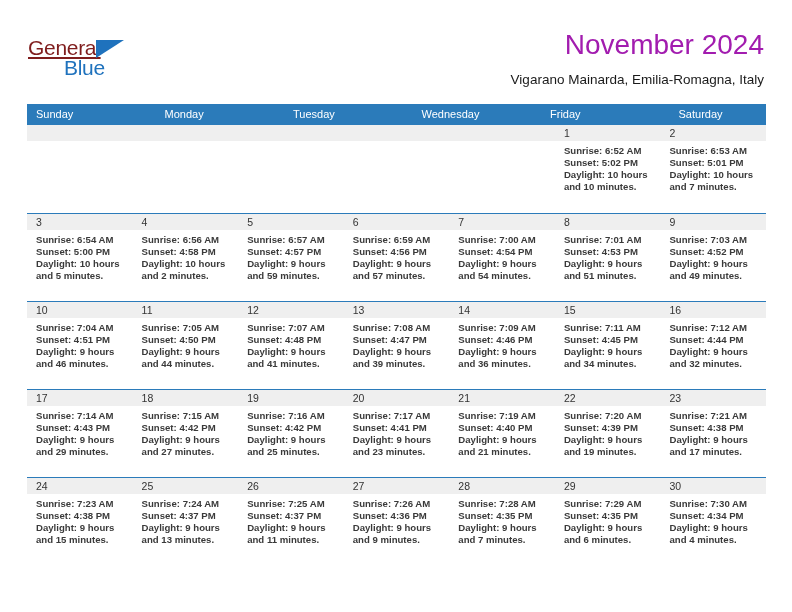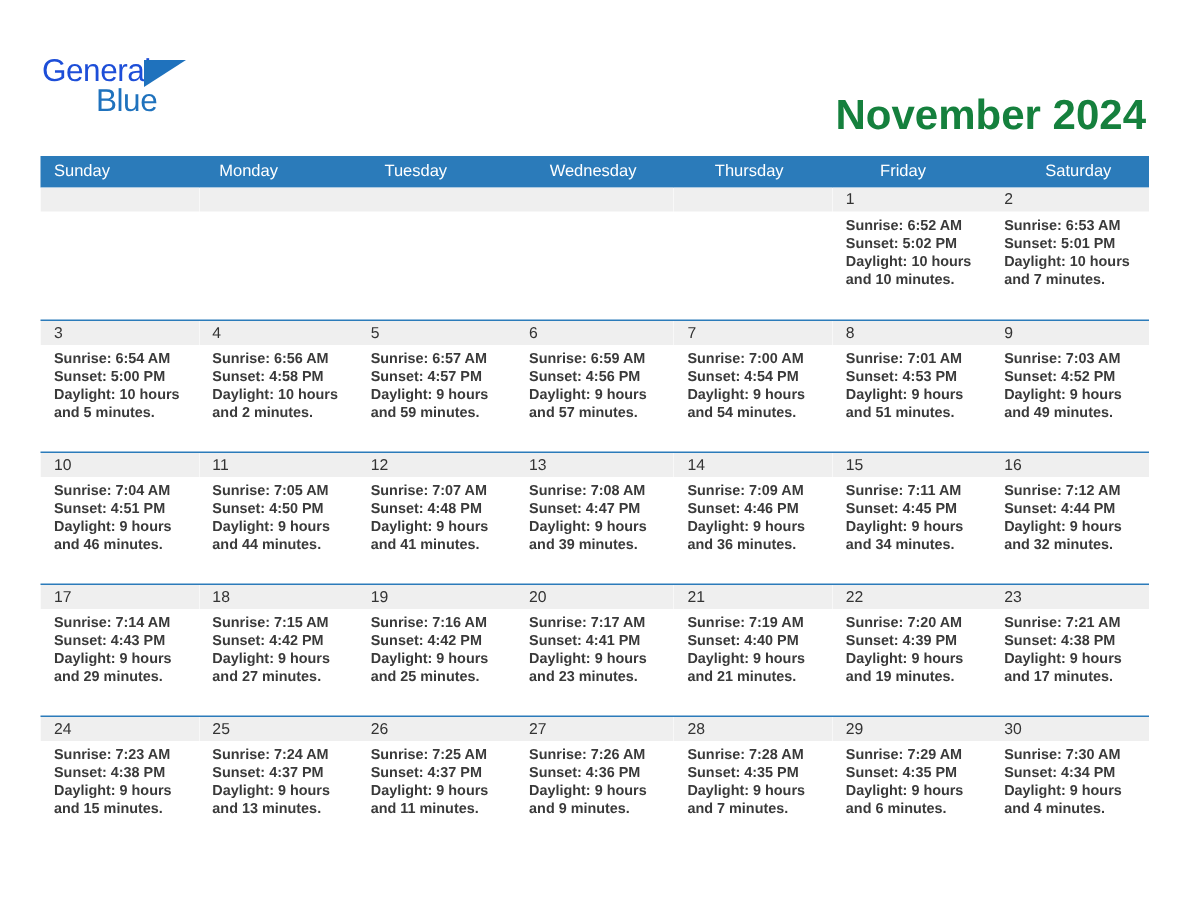--- a/index.html
+++ b/index.html
@@ -35,22 +35,23 @@
     top: 36px;
     width: 180px;
     height: 52px;
   }
   .logo-general {
     position: absolute;
     left: 0;
     top: 0;
     font-size: 21px;
     letter-spacing: -0.3px;
-    color: #1d4ed8;
+    color: #7f1d1d;
     font-family: "Liberation Sans", sans-serif;
+    text-decoration: underline;
   }
   .logo-triangle {
     position: absolute;
     left: 68px;
     top: 4px;
     width: 0;
     height: 0;
     border-left: 28px solid #1f72bd;
     border-bottom: 18px solid transparent;
   }
@@ -64,25 +65,24 @@
     font-family: Liberation Sans, sans-serif;
   }
   .title-block {
     position: absolute;
     right: 28px;
     top: 28px;
     text-align: right;
   }
   .cal-title {
     font-size: 28px;
-    font-weight: bold;
-    color: #15803d;
+    font-weight: normal;
+    color: #a21caf;
     line-height: 34px;
     white-space: nowrap;
-    margin-top: 32px;
   }
   .cal-subtitle {
     margin-top: 10px;
     font-size: 13.5px;
     color: #1a1a1a;
     line-height: 16px;
     white-space: nowrap;
   }
 
   
@@ -169,21 +169,20 @@
 
   </div>
 
   <div class="calendar">
 
     <div class="weekday-row">
       <div class="weekday">Sunday</div>
       <div class="weekday">Monday</div>
       <div class="weekday">Tuesday</div>
       <div class="weekday">Wednesday</div>
-      <div class="weekday">Thursday</div>
       <div class="weekday">Friday</div>
       <div class="weekday">Saturday</div>
     </div>
 
     <div id="weeks-container">
         <div class="week-row">
           <div class="day-cell empty">
             <div class="day-number-band"></div>
           </div>
           <div class="day-cell empty">

